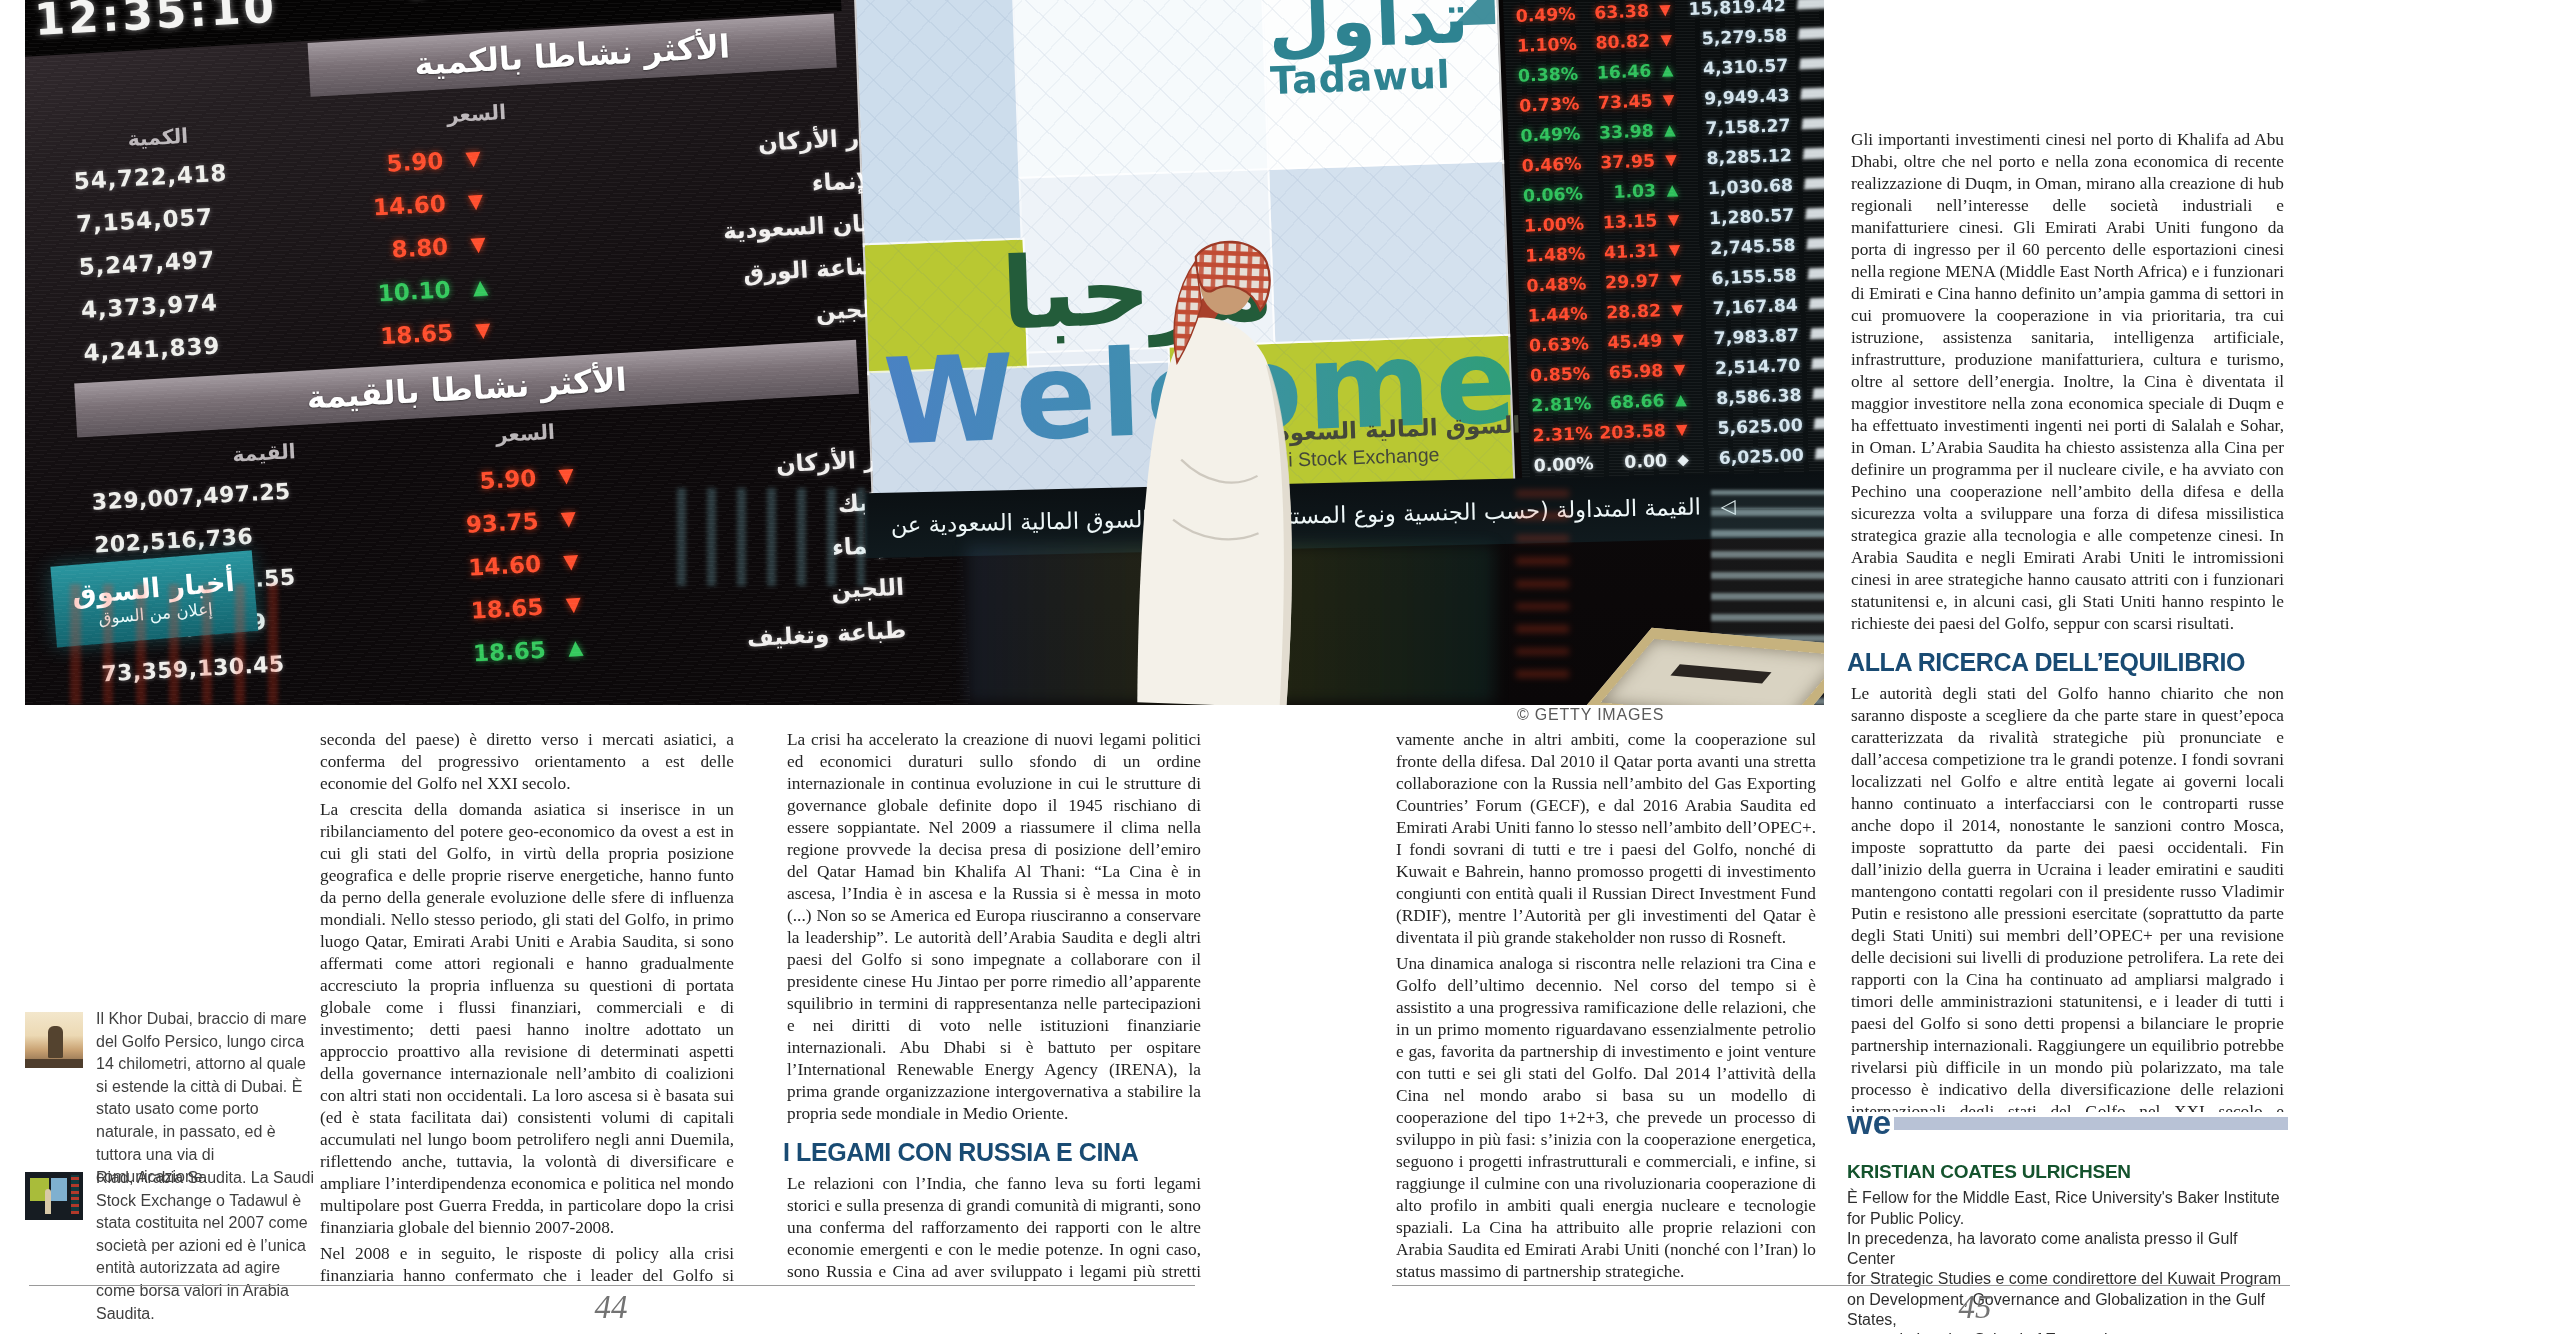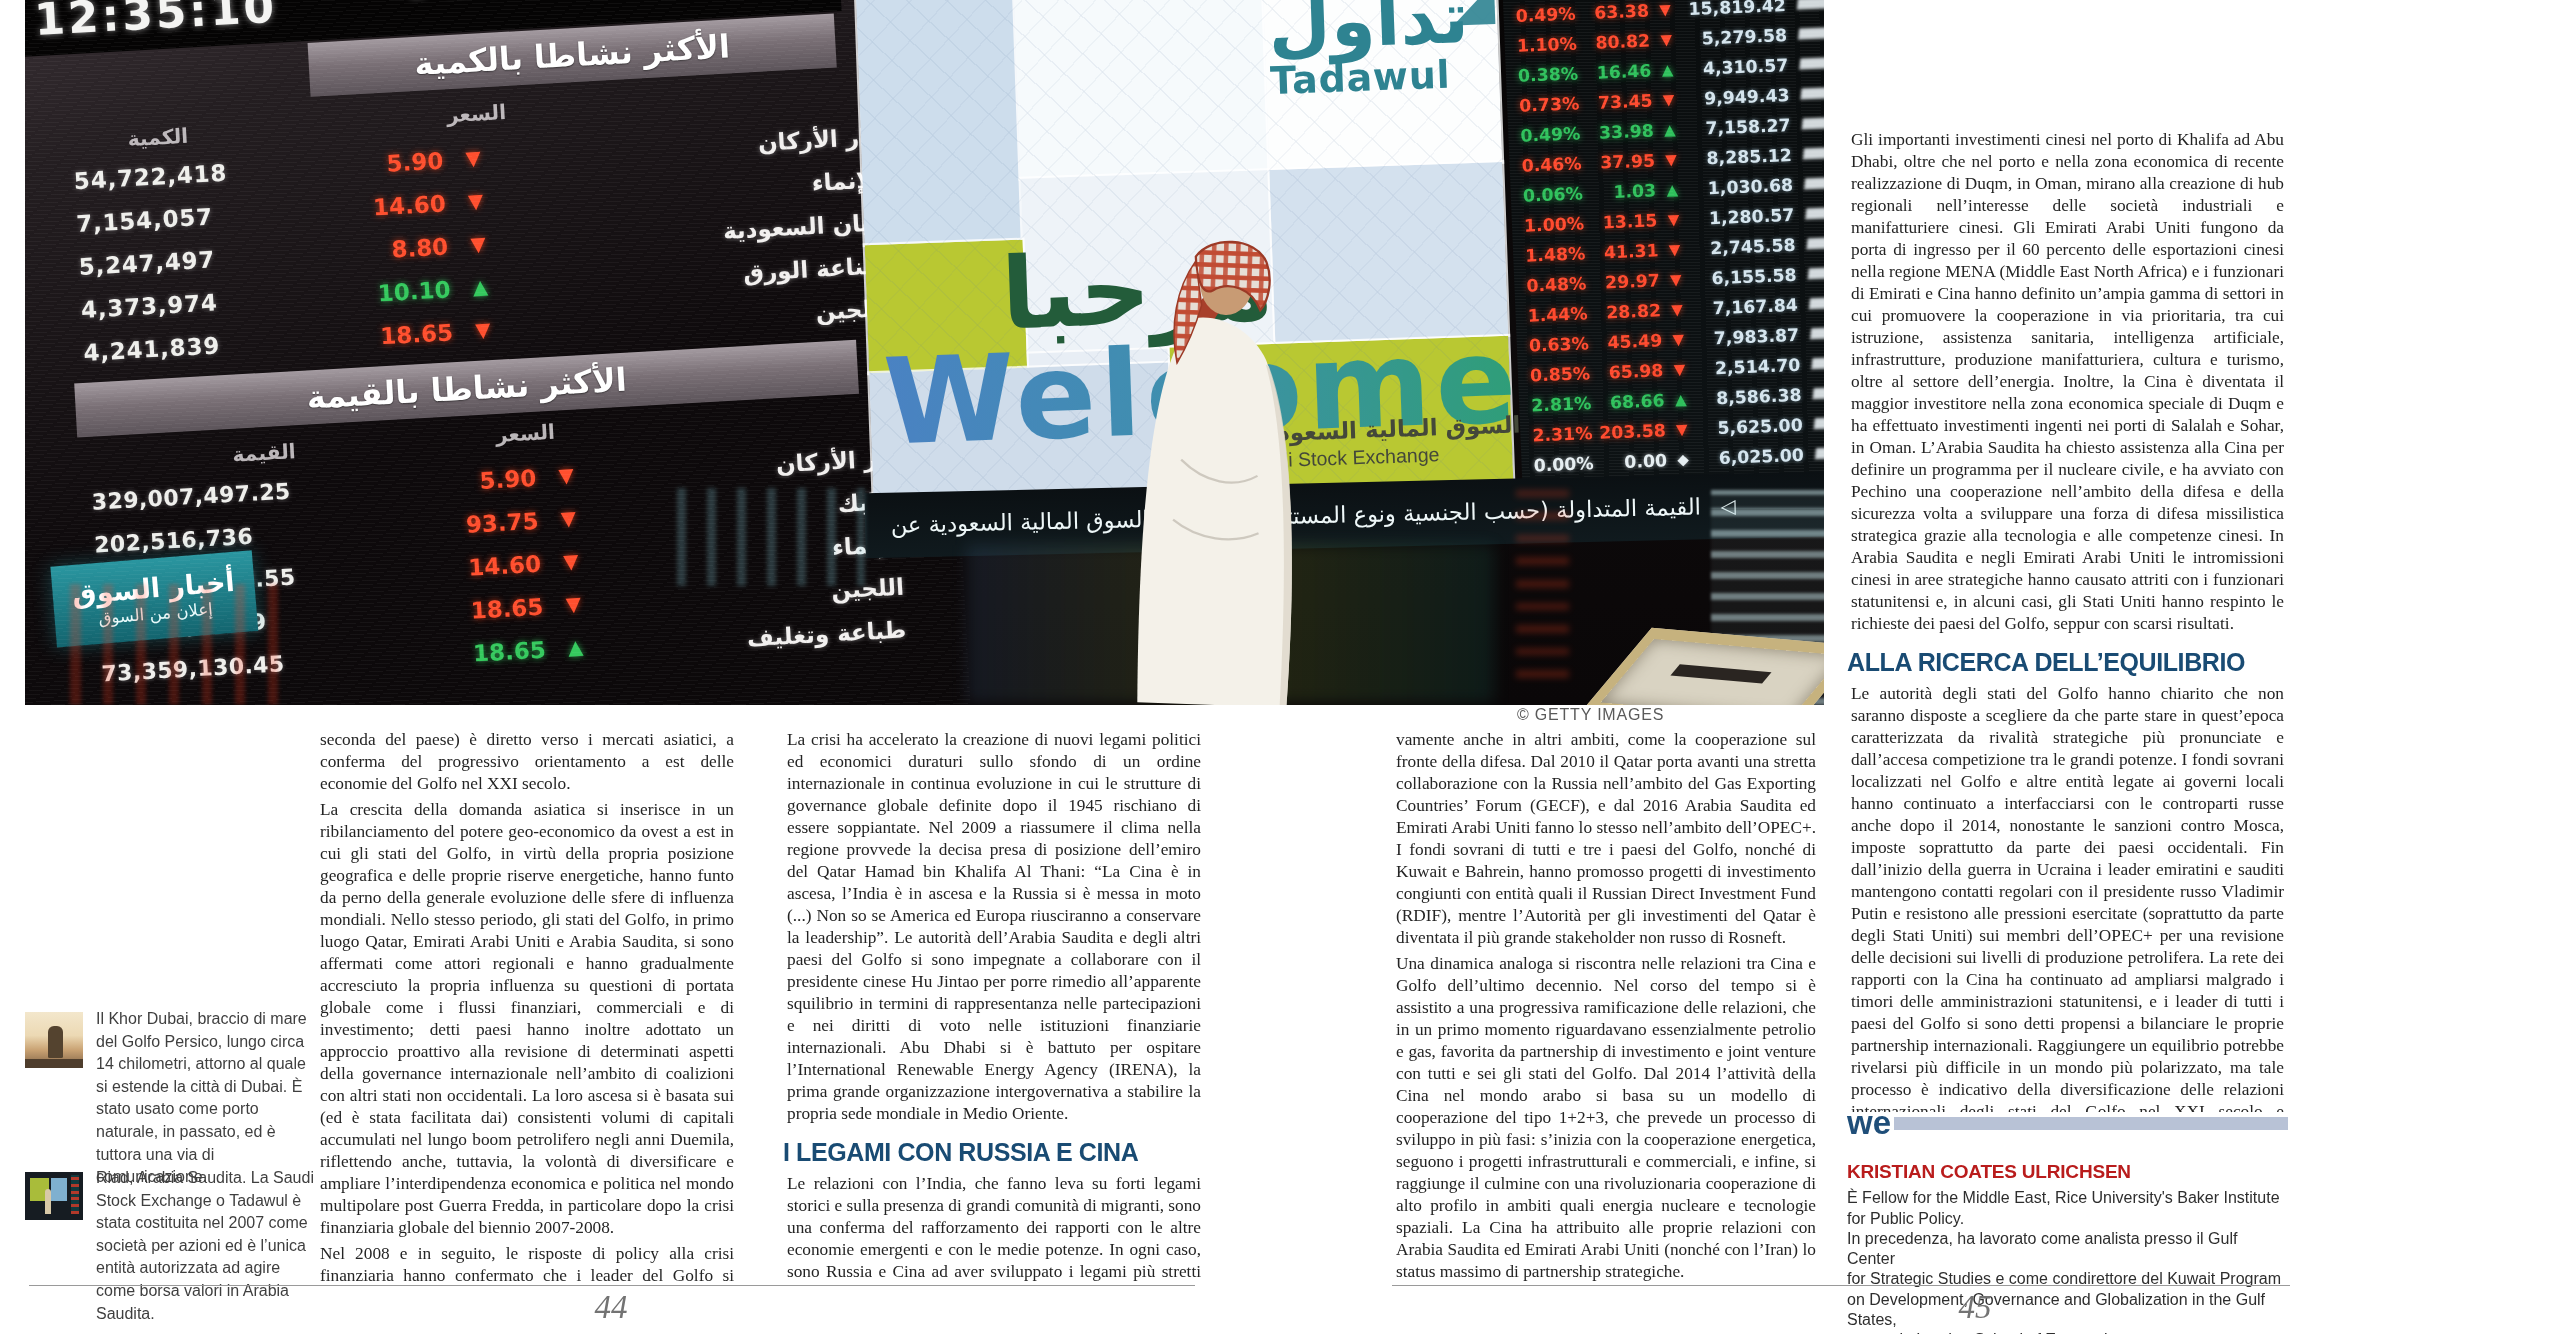--- a/index.html
+++ b/index.html
@@ -104,21 +104,21 @@
   .col1{left:316px;top:725px;width:422px;height:560px;}
   .col2{left:783px;top:725px;width:422px;height:560px;}
   .col3{left:1392px;top:725px;width:428px;height:560px;}
   .col4{left:1847px;top:125px;width:441px;height:987px;}
 
   .we-row{position:absolute;left:1847px;top:1115px;width:441px;height:22.6px;}
   .we-word{position:absolute;left:0;top:-9px;font:700 33px/1 "Liberation Sans",sans-serif;color:#1f4e79;}
   .we-bar{position:absolute;left:47px;top:1.5px;right:0;height:13.6px;background:#b8c2d6;}
 
   .author{position:absolute;left:1847px;top:1161px;width:441px;}
-  .author .aname{font:700 19px/1.2 "Liberation Sans",sans-serif;color:#b91c1c;letter-spacing:-0.2px;}
+  .author .aname{font:700 19px/1.2 "Liberation Sans",sans-serif;color:#14532d;letter-spacing:-0.2px;}
   .author .abio{margin-top:4.5px;font:400 16px/20.3px "Liberation Sans",sans-serif;color:#2e2e2e;white-space:pre-line;}
 
   .rule{position:absolute;height:0.8px;background:#9a9a9a;}
   .pagenum{position:absolute;font:italic 400 33px/1 "Liberation Serif",serif;color:#737373;width:90px;text-align:center;}
 </style>
 </head>
 <body>
 
 <div id="stage">
 

